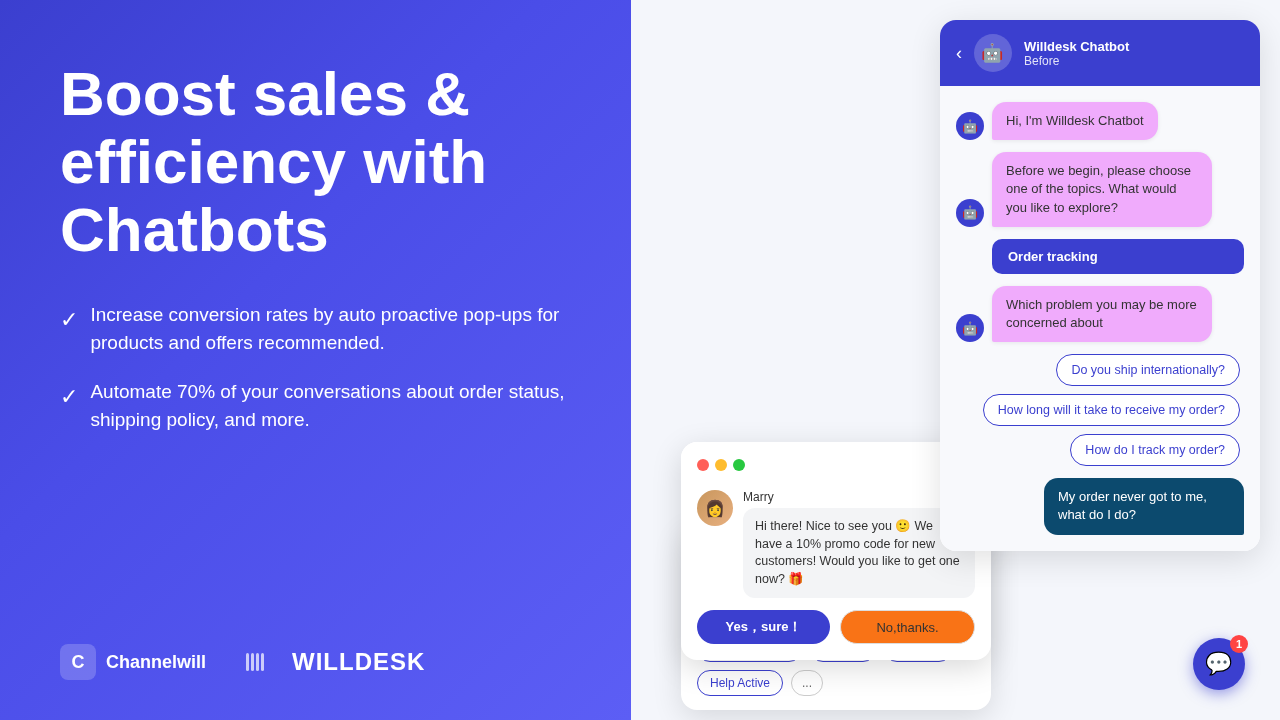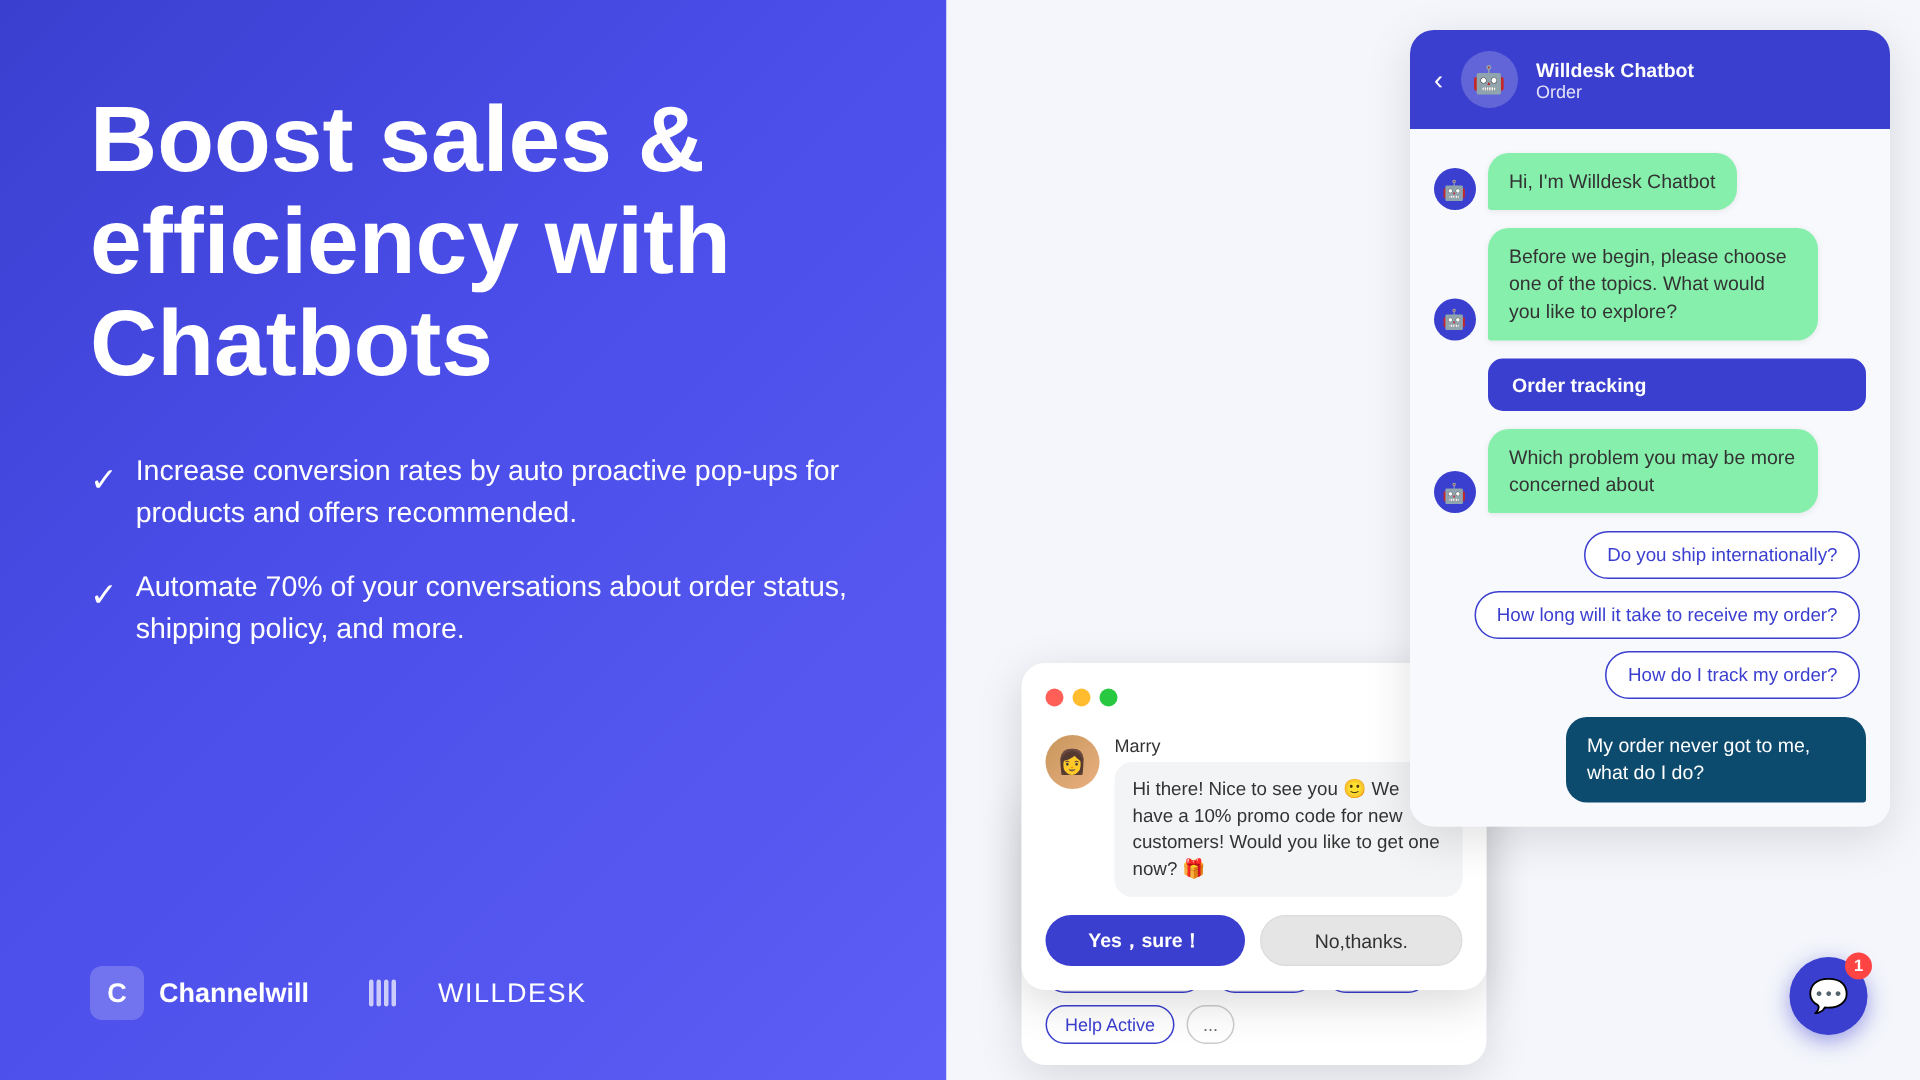--- a/index.html
+++ b/index.html
@@ -86,22 +86,22 @@
       color: #fff;
       font-weight: 800;
       font-size: 18px;
     }
 
     .brand-willdesk {
       display: flex;
       align-items: center;
       gap: 10px;
       color: #fff;
-      font-size: 18px;
-      font-weight: 400;
+      font-size: 24px;
+      font-weight: 700;
       letter-spacing: 1px;
     }
 
     .brand-logo-w {
       width: 36px;
       height: 24px;
       display: flex;
       align-items: center;
       gap: 2px;
     }
@@ -211,21 +211,21 @@
       border: none;
       border-radius: 20px;
       padding: 8px 14px;
       font-size: 13px;
       font-weight: 600;
       cursor: pointer;
     }
 
     .chat-btn-no {
       flex: 1;
-      background: #e5e5e5;
+      background: #f97316;
       color: #333;
       border: 1px solid #ddd;
       border-radius: 20px;
       padding: 8px 14px;
       font-size: 13px;
       cursor: pointer;
     }
 
     .close-x {
       width: 22px;
@@ -327,21 +327,21 @@
       overflow-y: auto;
     }
 
     .bot-msg-row {
       display: flex;
       align-items: flex-end;
       gap: 8px;
     }
 
     .bot-bubble {
-      background: #86efac;
+      background: #f0abfc;
       border-radius: 14px 14px 14px 2px;
       padding: 10px 14px;
       font-size: 13px;
       color: #333;
       line-height: 1.4;
       box-shadow: 0 1px 4px rgba(0,0,0,0.08);
       max-width: 220px;
     }
 
     .option-btn {
@@ -444,21 +444,21 @@
         <button class="tag-more">...</button>
       </div>
     </div>
 
     <div class="chatbot-panel">
       <div class="chatbot-header">
         <span class="chatbot-back-btn">‹</span>
         <div class="chatbot-avatar">🤖</div>
         <div>
           <div class="chatbot-name">Willdesk Chatbot</div>
-          <div class="chatbot-status">Order</div>
+          <div class="chatbot-status">Before</div>
         </div>
       </div>
       <div class="chatbot-messages">
 
         <div class="bot-msg-row">
           <div style="width:28px;height:28px;border-radius:50%;background:#3b3fcf;display:flex;align-items:center;justify-content:center;font-size:13px;flex-shrink:0;">🤖</div>
           <div class="bot-bubble">
             <span>Hi, I'm Willdesk Chatbot</span>
           </div>
         </div>

